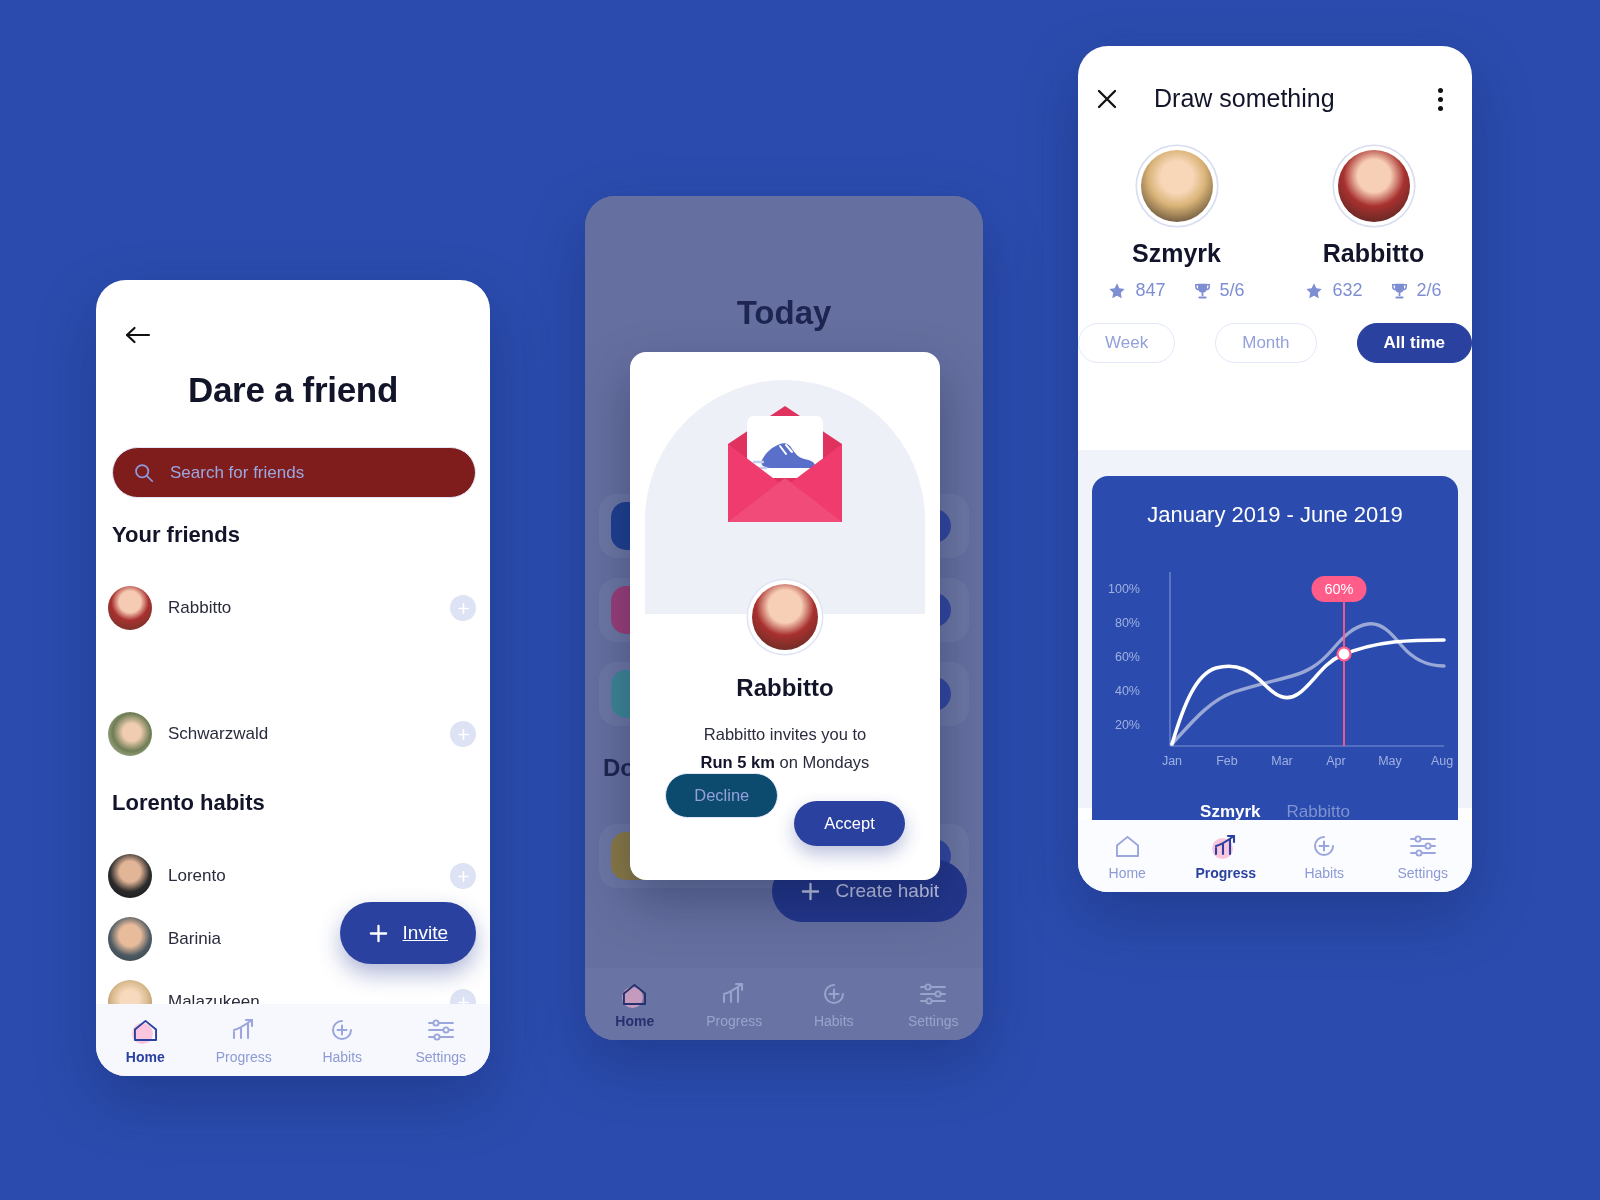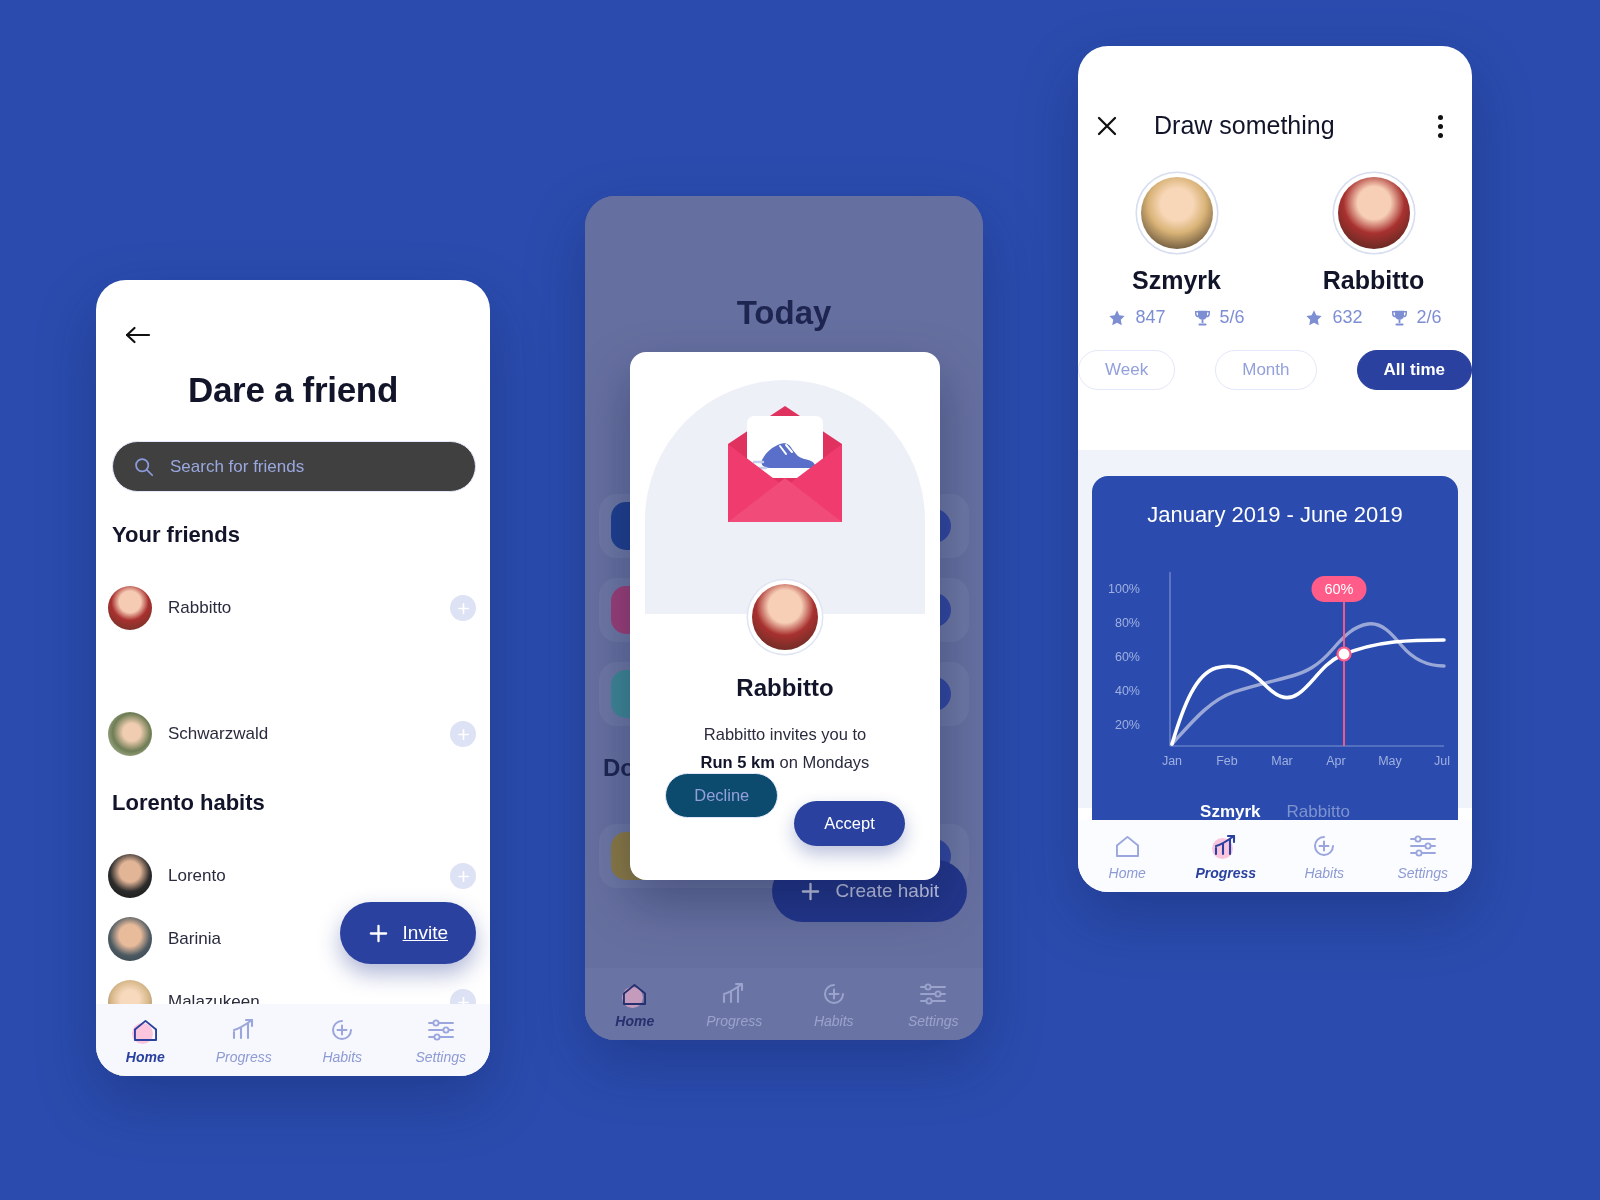--- a/index.html
+++ b/index.html
@@ -25,24 +25,24 @@
   .p1-back {
     position: absolute; left: 25px; top: 38px; width: 34px; height: 34px;
     display: flex; align-items: center; justify-content: center;
   }
   .p1-title {
     position: absolute; left: 0; right: 0; top: 90px;
     text-align: center; font-size: 35px; font-weight: bold; color: #12142a;
     letter-spacing: -.3px;
   }
   .p1-search {
-    position: absolute; left: 16px; top: 161px; width: 364px; height: 51px;
+    position: absolute; left: 16px; top: 167px; width: 364px; height: 51px;
     border: 1.4px solid #e3e8fa; border-radius: 26px;
     display: flex; align-items: center; padding: 0 20px; gap: 16px;
-    background: #404040;
+    background: #7f1d1d;
   }
   .p1-search input {
     border: none; outline: none; font-size: 17px; color: #8b9adb;
     font-family: "Liberation Sans", sans-serif; background: transparent; flex: 1;
   }
   .p1-search input::placeholder { color: #9aa8e0; }
 
   .sec-head {
     position: absolute; left: 16px; font-size: 22px; font-weight: bold; color: #12142a;
   }
@@ -75,21 +75,21 @@
   }
 
   
   .navbar {
     position: absolute; left: 0; right: 0; bottom: 0; height: 72px;
     background: #f7f8fd;
     display: flex; align-items: center;
   }
   .navitem {
     flex: 1; display: flex; flex-direction: column;
-    align-items: center; justify-content: center; gap: 5px; font-style: italic;
+    align-items: center; justify-content: center; gap: 5px;
   }
   .navlabel { font-size: 14px; color: #8d9ad4; }
   .navitem.active .navlabel { color: #2b41a0; font-weight: bold; }
   .navicon { width: 30px; height: 28px; position: relative;
              display:flex; align-items:center; justify-content:center; }
   .navicon .blob {
     position: absolute; width: 21px; height: 21px; border-radius: 50%;
     background: #fbc6dd; left: 2px; bottom: 0px; z-index: 0;
   }
   .navicon svg { position: relative; z-index: 1; }
@@ -166,21 +166,21 @@
   .btn-accept {
     height: 45px; padding: 0 30px; border-radius: 23px;
     background: #2b41a0; color:#fff; font-weight:500;
     display:flex; align-items:center; font-size:16.5px;
     box-shadow: 0 8px 18px rgba(30,50,140,.30);
     margin-top: 28px;
   }
 
   
   #phone3 { left: 1078px; top: 46px; width: 394px; height: 846px; }
-  .p3-head { position: relative; height: 100px; margin-top: 27px; }
+  .p3-head { position: relative; height: 100px; }
   .p3-x { position:absolute; left: 14px; top: 38px; width:30px;height:30px;
           display:flex;align-items:center;justify-content:center; }
   .p3-title { position:absolute; left: 76px; top: 38px; font-size: 25px;
               font-weight: 500; color:#12142a; }
   .p3-kebab { position:absolute; right: 18px; top: 38px; width:28px;height:30px;
               display:flex;flex-direction:column;align-items:center;justify-content:center;gap:4px;}
   .kdot { width:5px;height:5px;border-radius:50%;background:#111; }
 
   .players { display:flex; }
   .player { flex:1; text-align:center; }
@@ -572,21 +572,21 @@
             <circle cx="252" cy="100" r="6.5" fill="#ffffff" stroke="#ff5c8a" stroke-width="2.2"></circle>
           </svg>
 
           <div class="badge60">60%</div>
 
           <div class="xlab" style="left:60px">Jan</div>
           <div class="xlab" style="left:115px">Feb</div>
           <div class="xlab" style="left:170px">Mar</div>
           <div class="xlab" style="left:224px">Apr</div>
           <div class="xlab" style="left:278px">May</div>
-          <div class="xlab" style="left:330px">Jul</div>
+          <div class="xlab" style="left:330px">Aug</div>
         </div>
 
         <div class="chart-legend">
           <span class="lg-a">Szmyrk</span>
           <span class="lg-b">Rabbitto</span>
         </div>
       </div>
     </div>
 
     <div class="navbar p3-nav">

